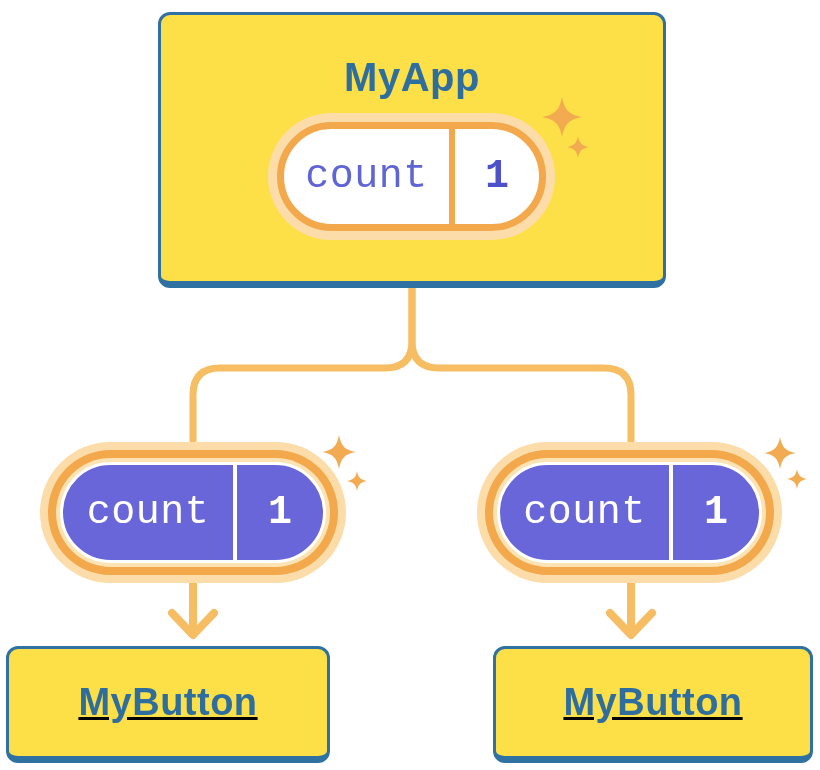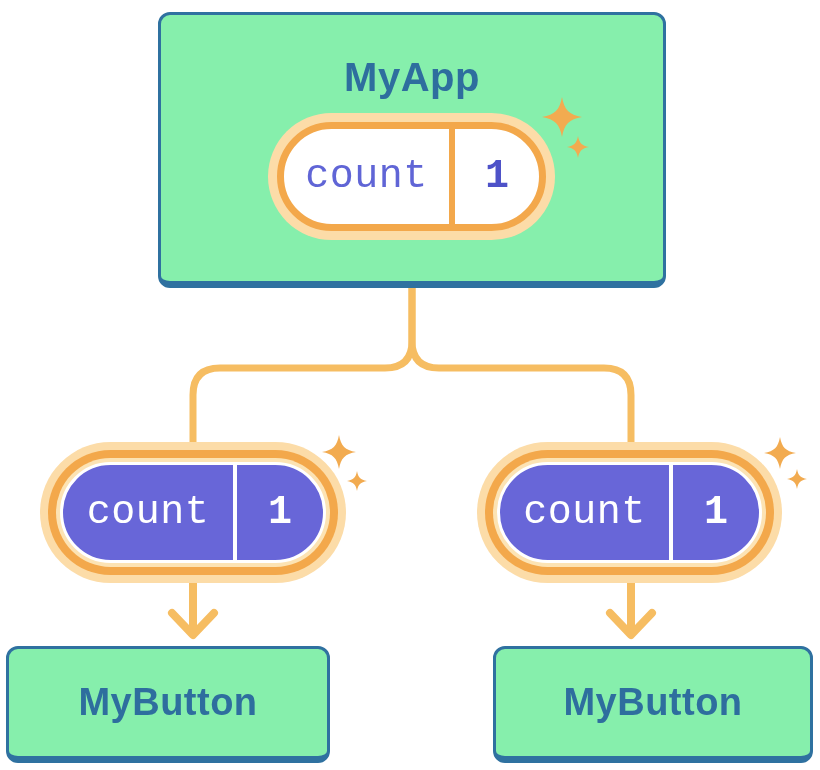--- a/index.html
+++ b/index.html
@@ -23,23 +23,23 @@
     width:820px;height:770px;overflow:hidden;
   }
   .canvas{position:relative;width:820px;height:770px;background:var(--background);}
 
   svg.connectors{position:absolute;left:0;top:0;width:820px;height:770px;}
   .connector-path{fill:none;stroke:var(--connector);stroke-width:7;}
   .arrow-shaft{fill:none;stroke:var(--connector);stroke-width:8;stroke-linecap:round;}
   .arrow-head{fill:none;stroke:var(--connector);stroke-width:8;stroke-linecap:round;stroke-linejoin:round;}
 
   .card{
-    position:absolute;background:#86efac;
+    position:absolute;background:#fde047;
     border:3px solid var(--card-border);
-    border-bottom-width:7px;border-radius:12px;
+    border-bottom-width:7px;border-radius:12px;text-decoration:underline;
   }
   .card-root{left:158px;top:12px;width:508px;height:276px;}
   .card-child{display:flex;align-items:center;justify-content:center;}
   .card-child-left{left:6px;top:646px;width:324px;height:117px;}
   .card-child-right{left:493px;top:646px;width:320px;height:117px;}
   .card-title{
     position:absolute;left:0;right:0;top:40px;text-align:center;
     font-size:40px;font-weight:600;letter-spacing:0.5px;color:var(--card-text);
   }
   .child-label{

